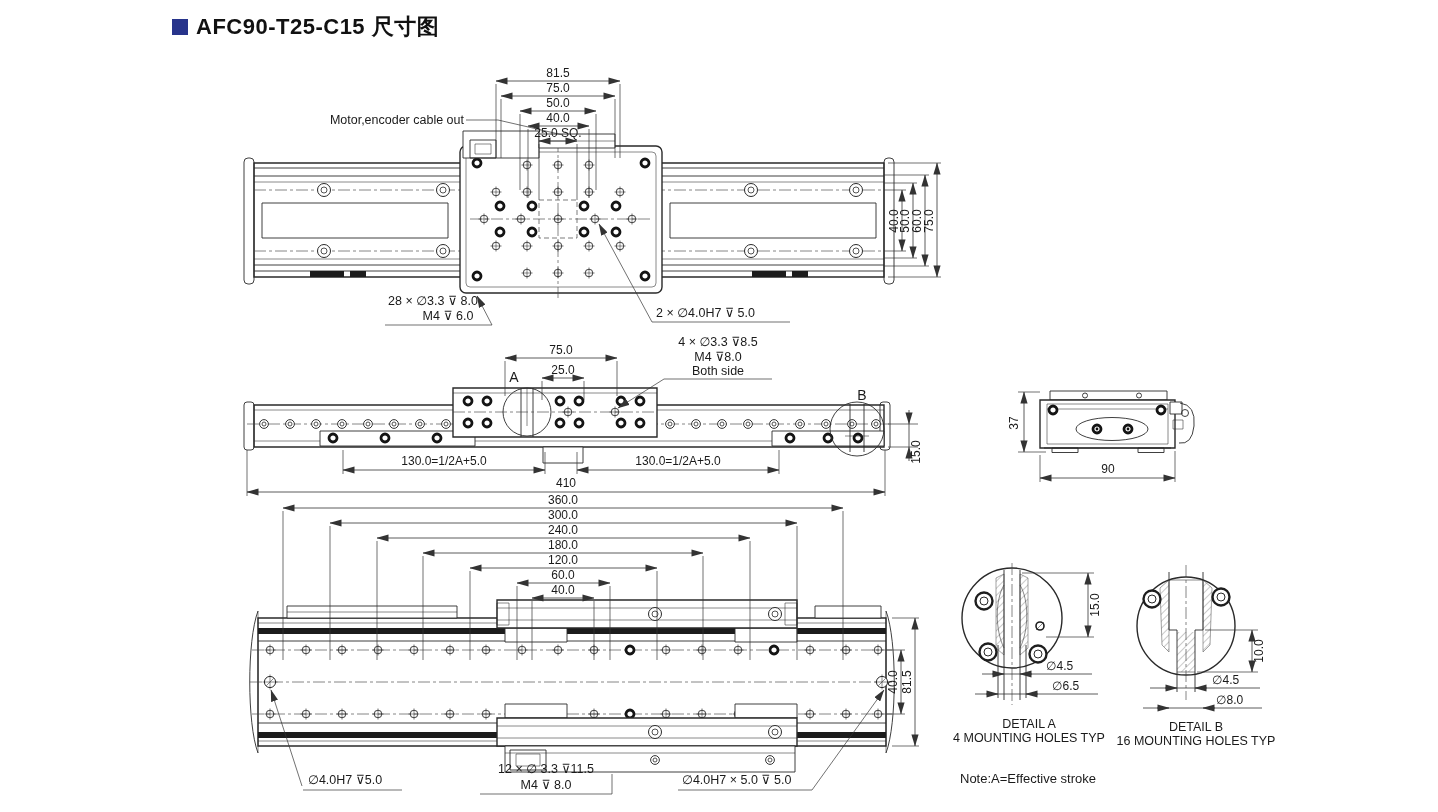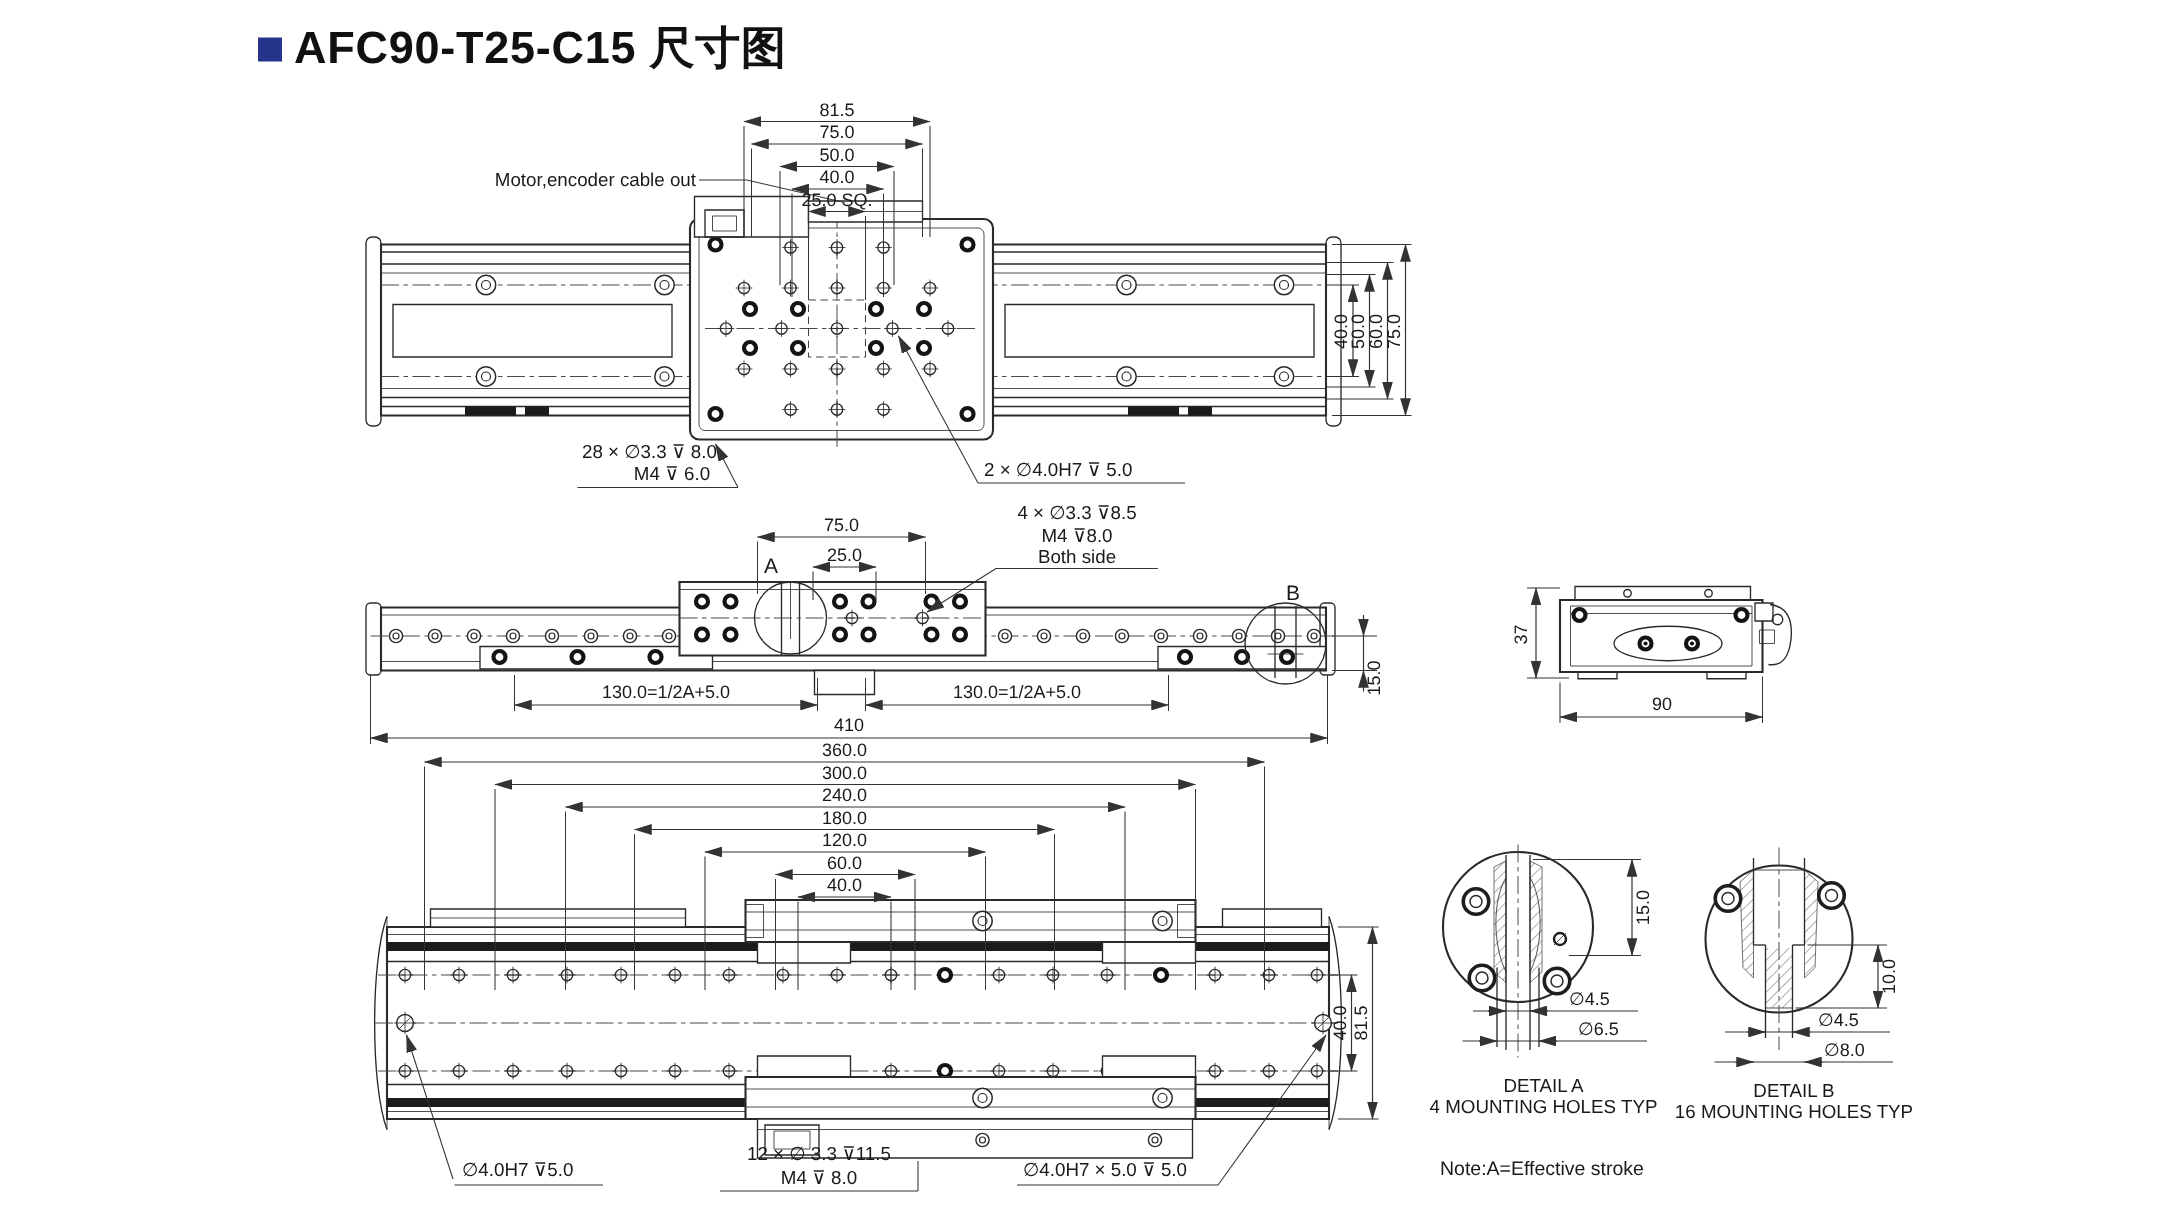--- a/index.html
+++ b/index.html
@@ -1,20 +1,20 @@
 <!DOCTYPE html>
 <html><head>
 <meta charset="utf-8">
 <style>
   html,body{margin:0;padding:0;background:#ffffff;}
   .page{position:relative;width:1438px;height:812px;background:#fff;overflow:hidden;
         font-family:"Liberation Sans",sans-serif;}
   .titlebar{position:absolute;left:172px;top:12px;display:flex;align-items:center;gap:8px;}
   .bullet{width:16px;height:16px;background:#27348b;display:inline-block;}
-  .titletext{font-size:30px;font-weight:bold;color:#111;letter-spacing:0.5px;}
+  .titletext{font-size:22px;font-weight:bold;color:#111;letter-spacing:0.5px;}
   svg{position:absolute;left:0;top:0;}
   svg *{vector-effect:non-scaling-stroke;}
   .ol{fill:none;stroke:#2a2a2a;stroke-width:1.4;}
   .ln{fill:none;stroke:#2a2a2a;stroke-width:0.9;}
   .thin{fill:none;stroke:#2a2a2a;stroke-width:0.55;}
   .wfill{fill:#ffffff;}
   .dk{fill:#1c1c1c;stroke:none;}
   .dim{fill:none;stroke:#333;stroke-width:0.8;}
   .ext{fill:none;stroke:#333;stroke-width:0.7;}
   .cl{fill:none;stroke:#444;stroke-width:0.65;stroke-dasharray:12 3 3 3;}

